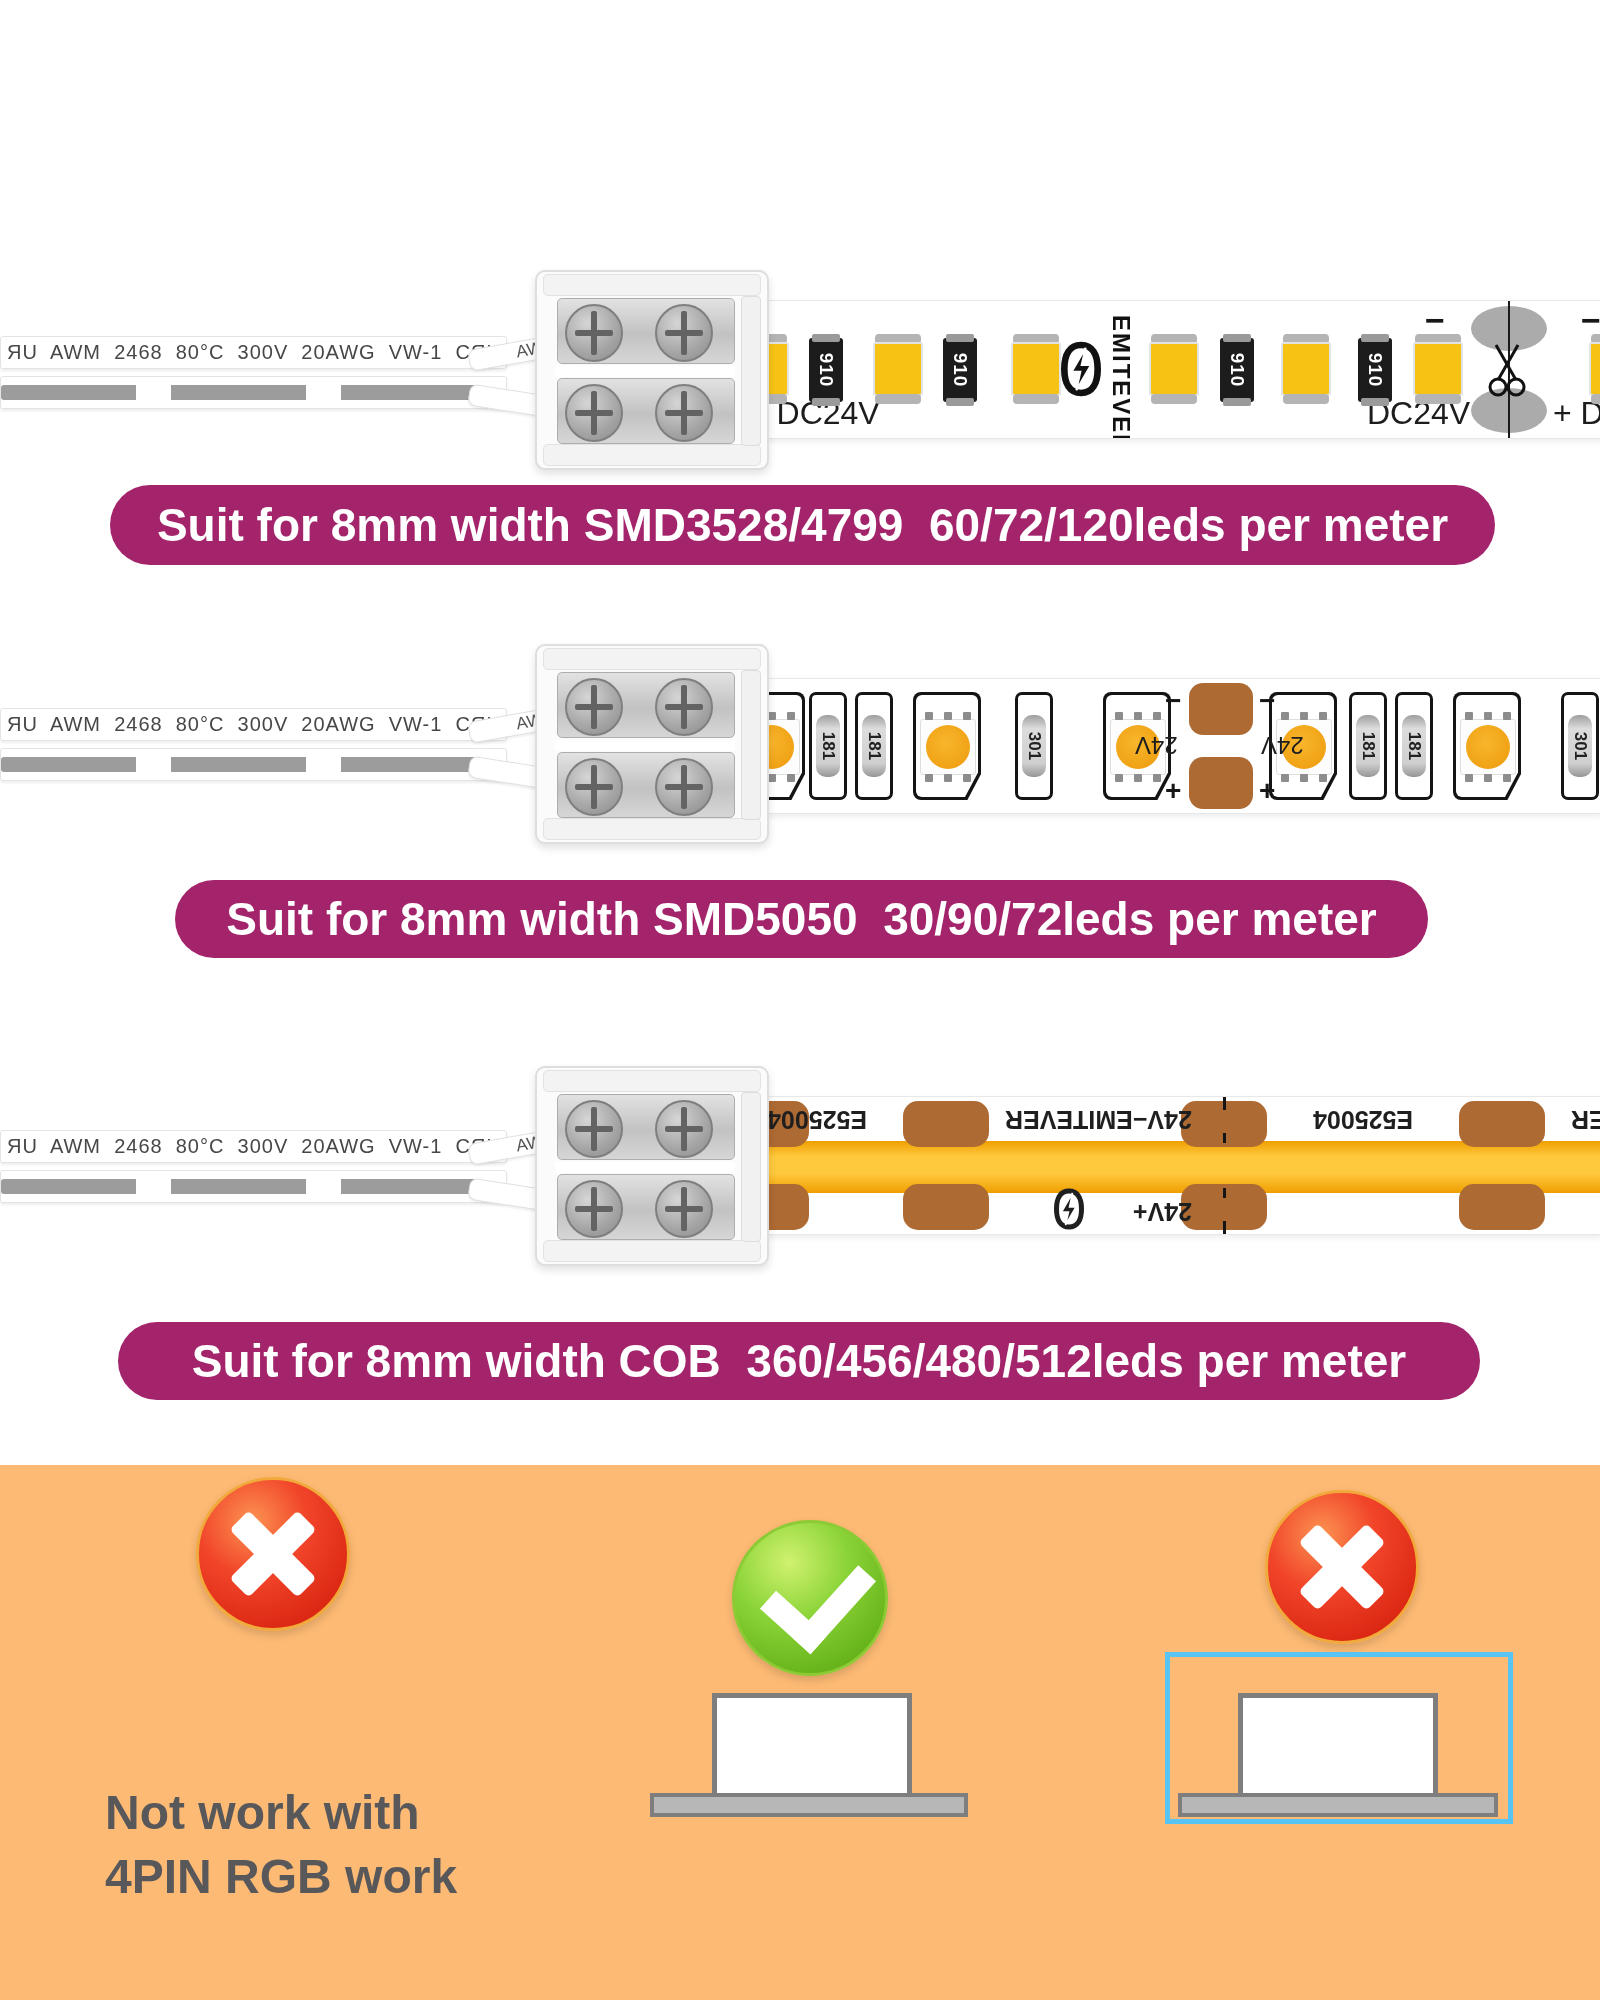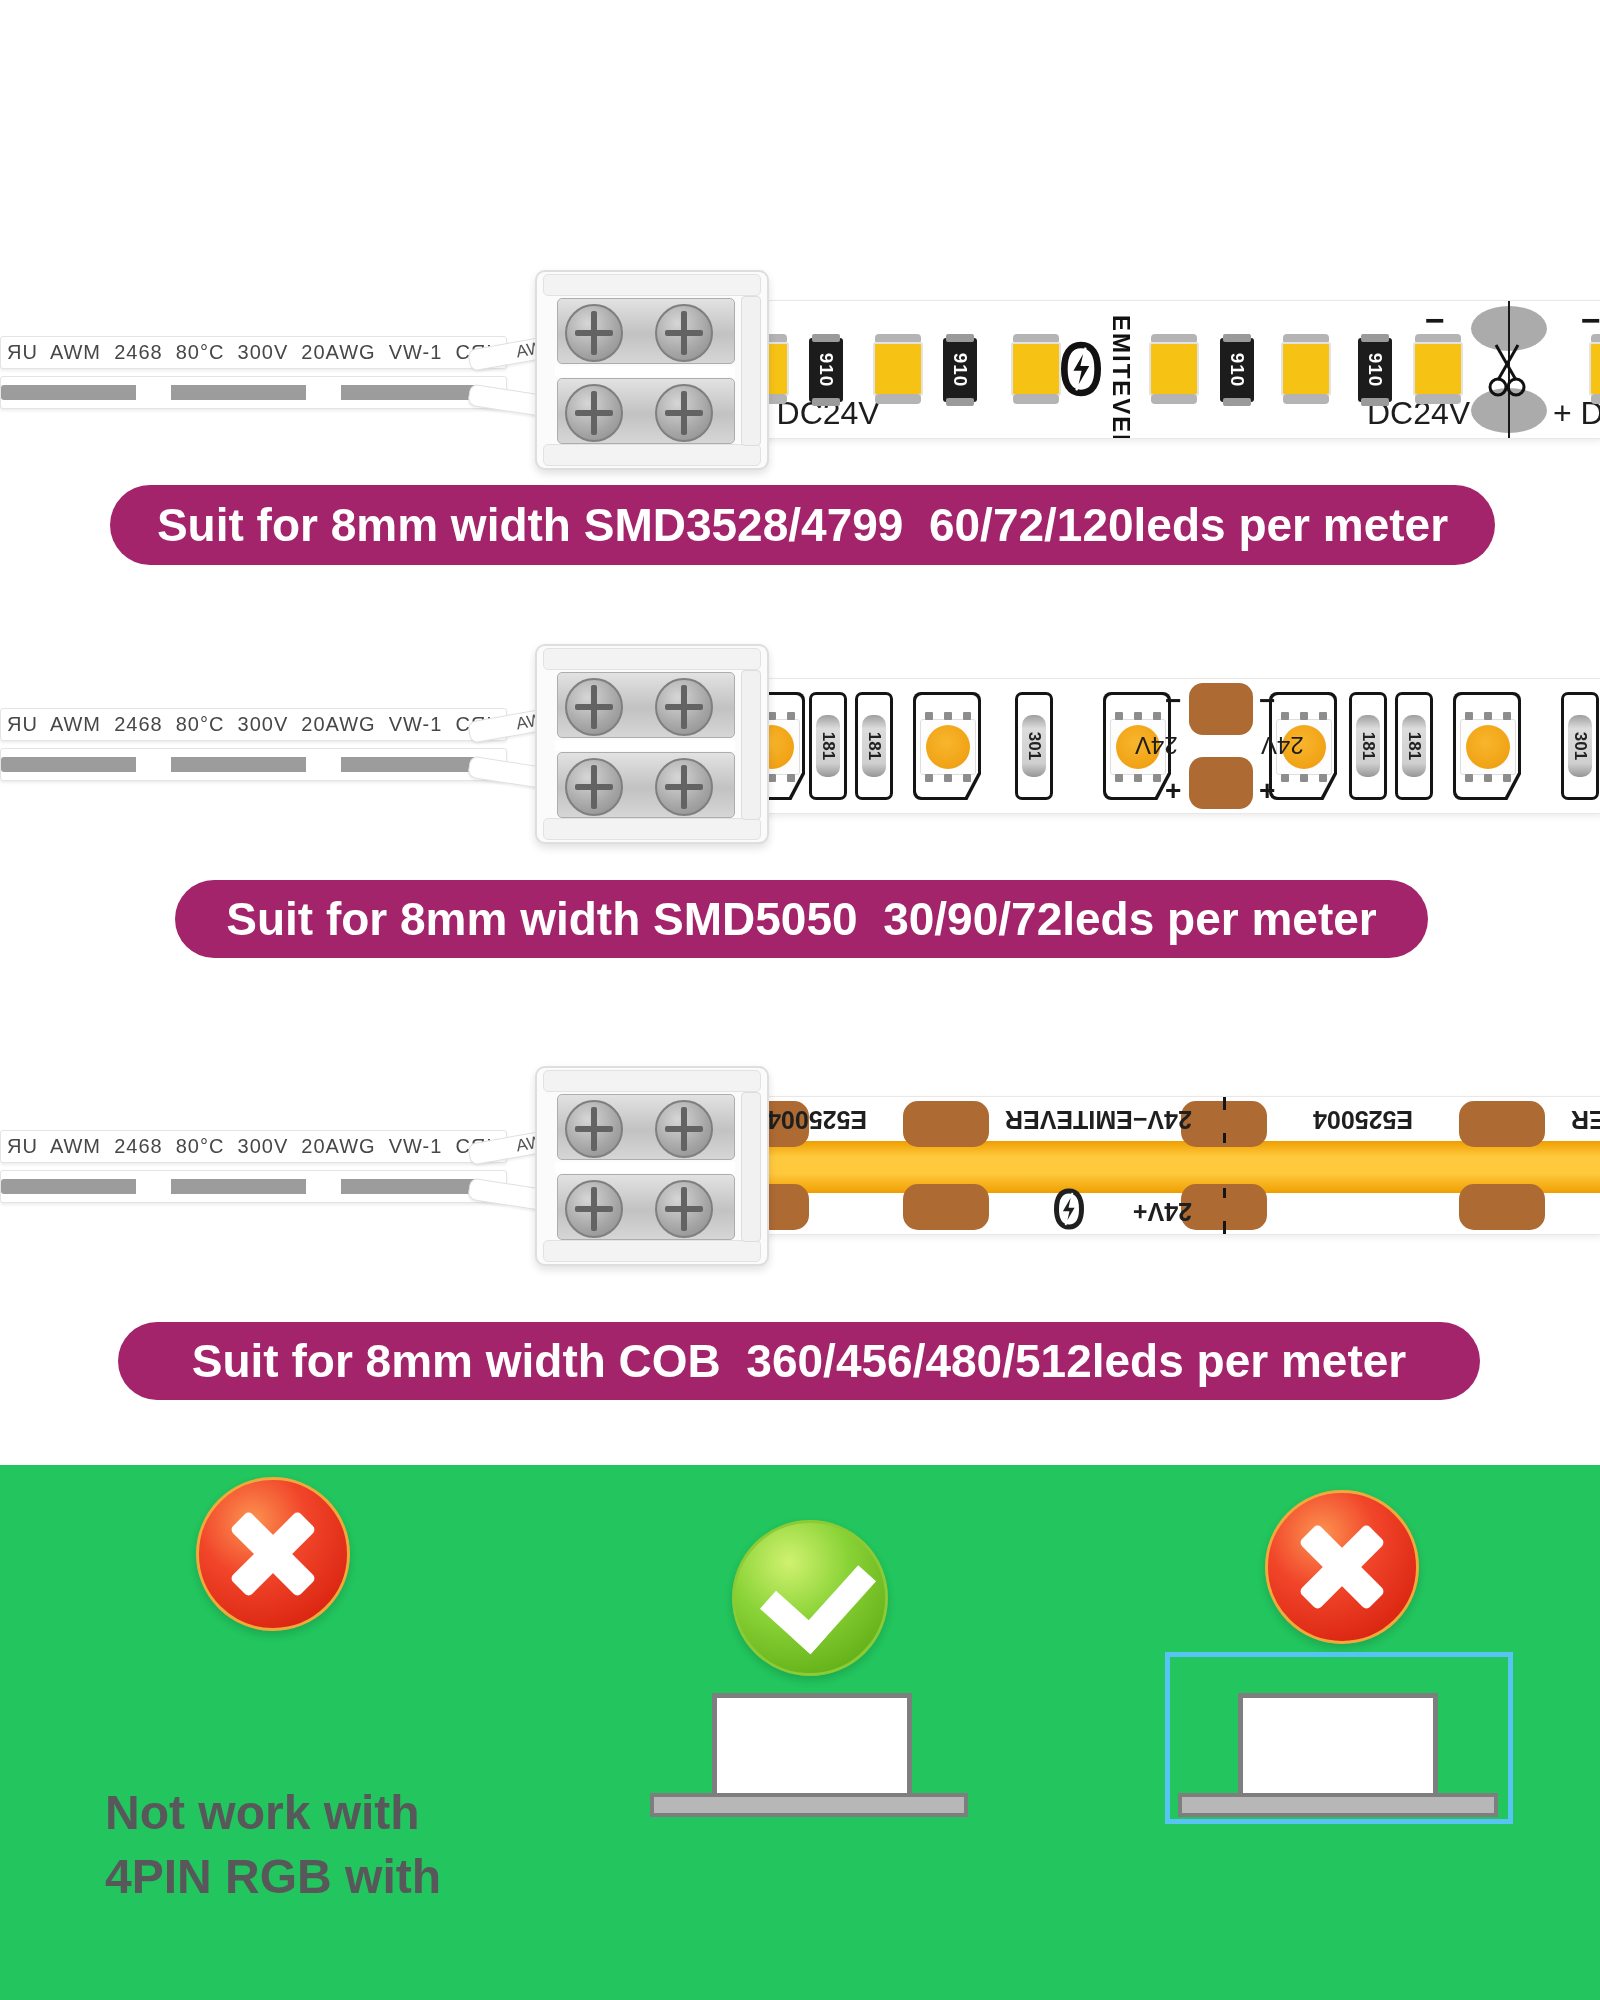--- a/index.html
+++ b/index.html
@@ -83,21 +83,21 @@
   .v24{position:absolute;font-size:24px;font-weight:500;color:#1d1d1d;}
 
   
   .cobband{position:absolute;left:0;right:0;top:44px;height:52px;
            background:linear-gradient(180deg,#ef9f00,#ffc93e 30%,#ffc93e 62%,#ef9f00);}
   .padcob{position:absolute;width:86px;height:46px;background:#ad6a33;border-radius:15px;}
   .cobtext{position:absolute;font-size:25px;font-weight:700;color:#1f1f1f;transform:rotate(180deg);white-space:pre;}
   .cobdash{position:absolute;width:3px;background:#151515;}
 
   
-  .panel{left:0;top:1465px;width:1600px;height:535px;background:#22c55e;}
+  .panel{left:0;top:1465px;width:1600px;height:535px;background:#fdba74;}
   .icon-cross{position:absolute;width:148px;height:148px;border-radius:50%;border:3px solid #f2a93b;
       background:radial-gradient(circle at 36% 28%,#fb8b4d 4%,#f1452a 38%,#d6200d 88%);box-shadow:0 4px 8px rgba(0,0,0,.15);}
   .icon-cross i{position:absolute;left:50%;top:50%;width:96px;height:27px;background:#fff;border-radius:5px;}
   .icon-cross i:nth-child(1){transform:translate(-50%,-50%) rotate(45deg);}
   .icon-cross i:nth-child(2){transform:translate(-50%,-50%) rotate(-45deg);}
   .icon-check{position:absolute;width:150px;height:150px;border-radius:50%;border:3px solid #8ccb35;
       background:radial-gradient(circle at 36% 26%,#cdf06d 2%,#8ad337 40%,#5ca912 90%);box-shadow:0 4px 8px rgba(0,0,0,.15);}
   .icon-check i{position:absolute;left:34px;top:38px;width:74px;height:44px;border-left:24px solid #fff;
       border-bottom:24px solid #fff;transform:rotate(-48deg);}
   .caption{position:absolute;font-size:48px;font-weight:700;color:#58585b;white-space:nowrap;}
@@ -427,21 +427,21 @@
   </div>
 
   <div class="a panel">
 
     <div class="icon-cross" style="left:196px;top:12px;">
         <i></i>
         <i></i>
       </div>
 
     <div class="caption" style="left:105px;top:320px;">Not work with</div>
-    <div class="caption" style="left:105px;top:384px;">4PIN RGB with</div>
+    <div class="caption" style="left:105px;top:384px;">4PIN RGB work</div>
 
     <div class="icon-check" style="left:732px;top:55px;">
         <i></i>
       </div>
     <div class="diagrect" style="left:712px;top:228px;width:190px;height:96px;"></div>
     <div class="diagbase" style="left:650px;top:328px;width:310px;height:16px;"></div>
 
     <div class="icon-cross" style="left:1265px;top:25px;">
         <i></i>
         <i></i>

